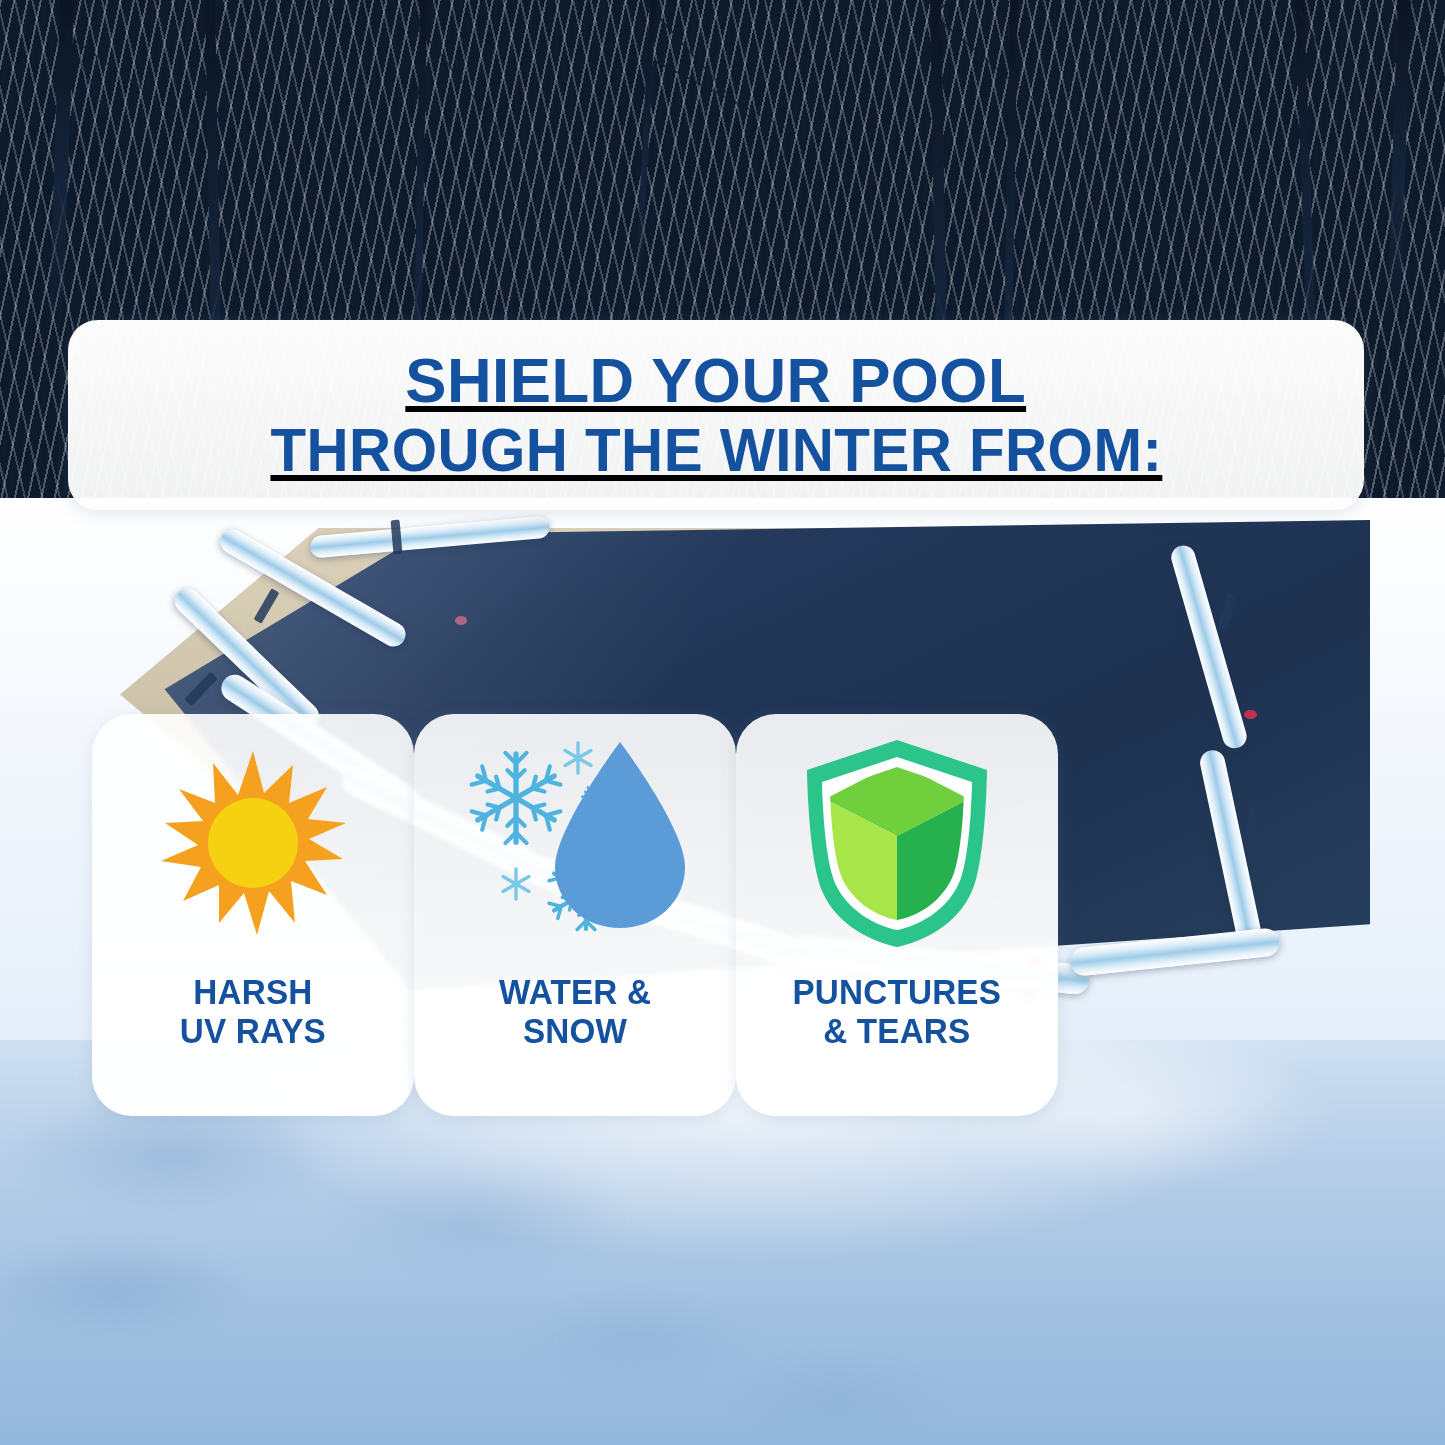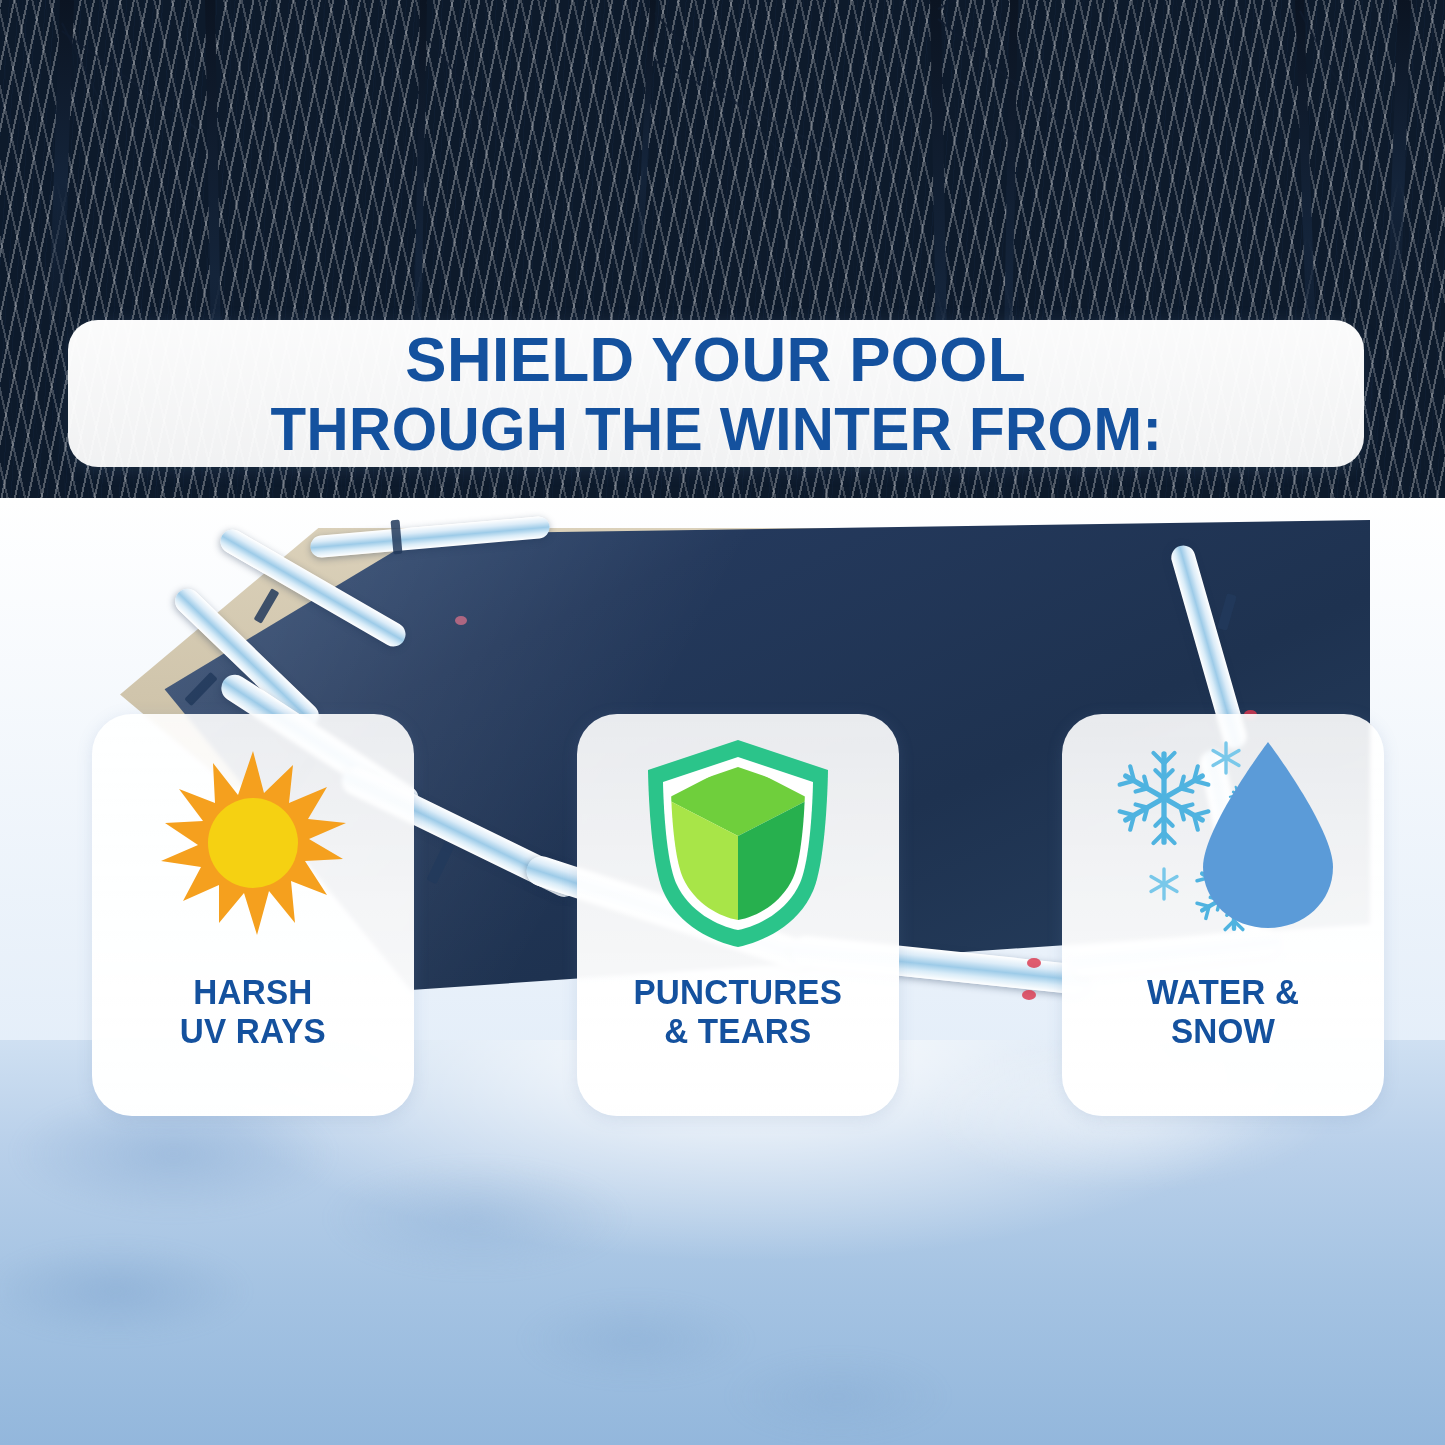--- a/index.html
+++ b/index.html
@@ -112,44 +112,45 @@
       radial-gradient(ellipse 210px 80px at 33% 44%, rgba(128,165,207,.30), rgba(128,165,207,0) 72%),
       radial-gradient(ellipse 160px 62px at 44% 74%, rgba(124,162,204,.28), rgba(124,162,204,0) 72%),
       radial-gradient(ellipse 150px 60px at 58% 88%, rgba(124,162,204,.22), rgba(124,162,204,0) 74%),
       radial-gradient(ellipse 300px 110px at 78% 18%, rgba(255,255,255,.45), rgba(255,255,255,0) 70%);
     filter:blur(7px);
   }
 
   
   .headline {
     position:absolute;
-    left:68px; top:320px; width:1296px; height:147px;
+    left:68px; top:320px; width:1296px; height:190px;
     background:linear-gradient(to bottom, rgba(255,255,255,.985), rgba(255,255,255,.94));
     border-radius:30px;
     display:flex; flex-direction:column;
     align-items:center; justify-content:center;
     box-shadow:0 3px 18px rgba(90,125,165,.20);
+    text-decoration:underline;
   }
   .headline-l1, .headline-l2 {
     color:#14519e;
     font-weight:bold;
     letter-spacing:.5px;
     line-height:1.0;
     white-space:nowrap;
     text-align:center;
     font-family:"Liberation Sans", sans-serif;
   }
   .headline-l1 { font-size:63px; transform:scaleX(.98); margin-bottom:7px; }
   .headline-l2 { font-size:62px; transform:scaleX(.94); }
 
   
   .cards {
     position:absolute;
     left:64px; top:714px; width:1320px; height:402px;
-    display:flex; justify-content:space-between;padding-left:28px;
+    display:flex; padding-left:28px;
   }
   .card {
     width:322px; height:402px;
     border-radius:40px;
     background:linear-gradient(to bottom, rgba(255,255,255,.90) 0%, rgba(255,255,255,.95) 46%, rgba(255,255,255,.99) 100%);
     display:flex; flex-direction:column;
     align-items:center;
     box-shadow:0 3px 16px rgba(98,133,176,.17);
     backdrop-filter:blur(2px);
   }
@@ -263,20 +264,91 @@
           </g>
         </svg>
       </div>
       <div class="card-label">HARSH
 UV RAYS</div>
     </div>
 
 
     <div class="card">
       <div class="card-icon">
+        <svg width="230" height="215" viewBox="0 0 230 215">
+          <defs>
+            <g id="flake" stroke="#4FB3E0" stroke-width="5.5" stroke-linecap="round" fill="none">
+              <g>
+                <line x1="0" y1="-46" x2="0" y2="46"></line>
+                <line x1="-39.8" y1="-23" x2="39.8" y2="23"></line>
+                <line x1="-39.8" y1="23" x2="39.8" y2="-23"></line>
+              </g>
+              <g stroke-width="4.4">
+
+                <g>
+                    <line x1="0" y1="-36" x2="-11" y2="-47"></line>
+                    <line x1="0" y1="-36" x2="11" y2="-47"></line>
+                   <line x1="0" y1="-20" x2="-9" y2="-29"></line>
+                    <line x1="0" y1="-20" x2="9" y2="-29"></line>
+                  </g>
+                <g transform="rotate(180)">
+                    <line x1="0" y1="-36" x2="-11" y2="-47"></line>
+                    <line x1="0" y1="-36" x2="11" y2="-47"></line>
+                   <line x1="0" y1="-20" x2="-9" y2="-29"></line>
+                    <line x1="0" y1="-20" x2="9" y2="-29"></line>
+                  </g>
+                <g transform="rotate(60)">
+                    <line x1="0" y1="-36" x2="-11" y2="-47"></line>
+                    <line x1="0" y1="-36" x2="11" y2="-47"></line>
+                   <line x1="0" y1="-20" x2="-9" y2="-29"></line>
+                    <line x1="0" y1="-20" x2="9" y2="-29"></line>
+                  </g>
+                <g transform="rotate(120)">
+                    <line x1="0" y1="-36" x2="-11" y2="-47"></line>
+                    <line x1="0" y1="-36" x2="11" y2="-47"></line>
+                   <line x1="0" y1="-20" x2="-9" y2="-29"></line>
+                    <line x1="0" y1="-20" x2="9" y2="-29"></line>
+                  </g>
+                <g transform="rotate(240)">
+                    <line x1="0" y1="-36" x2="-11" y2="-47"></line>
+                    <line x1="0" y1="-36" x2="11" y2="-47"></line>
+                   <line x1="0" y1="-20" x2="-9" y2="-29"></line>
+                    <line x1="0" y1="-20" x2="9" y2="-29"></line>
+                  </g>
+                <g transform="rotate(300)">
+                    <line x1="0" y1="-36" x2="-11" y2="-47"></line>
+                    <line x1="0" y1="-36" x2="11" y2="-47"></line>
+                   <line x1="0" y1="-20" x2="-9" y2="-29"></line>
+                    <line x1="0" y1="-20" x2="9" y2="-29"></line>
+                  </g>
+              </g>
+            </g>
+            <g id="miniflake" stroke="#79C8EA" stroke-width="3.4" stroke-linecap="round" fill="none">
+              <line x1="0" y1="-15" x2="0" y2="15"></line>
+              <line x1="-13" y1="-7.5" x2="13" y2="7.5"></line>
+              <line x1="-13" y1="7.5" x2="13" y2="-7.5"></line>
+            </g>
+          </defs>
+
+          <use href="#flake" x="0" y="0" transform="translate(56,62) scale(.96)"></use>
+          <use href="#flake" x="0" y="0" transform="translate(126,156) scale(.80)"></use>
+          <use href="#flake" x="0" y="0" transform="translate(146,68) scale(.52)"></use>
+          <use href="#miniflake" transform="translate(118,22)"></use>
+          <use href="#miniflake" transform="translate(56,148)"></use>
+
+          <path fill="#5B9BD8" d="M166,6 C166,6 231,92 231,131 C231,166 202,192 166,192
+                   C130,192 101,166 101,131 C101,92 166,6 166,6 Z" transform="translate(-6,0)"></path>
+        </svg>
+      </div>
+      <div class="card-label">WATER &amp;
+SNOW</div>
+    </div>
+
+    <div class="card">
+      <div class="card-icon">
         <svg width="200" height="215" viewBox="0 0 200 215">
 
           <path fill="#2BC48A" d="M100,4 L190,34 C190,34 189,122 175,155 C160,190 124,206 100,211
                    C76,206 40,190 25,155 C11,122 10,34 10,34 Z"></path>
 
           <path fill="#FFFFFF" d="M100,21 L175,46 C175,46 174,119 162,147 C149,176 120,190 100,194
                    C80,190 51,176 38,147 C26,119 25,46 25,46 Z"></path>
 
           <clipPath id="shieldClip">
             <path d="M100,31 L167,54 C167,54 166,117 155,142 C143,168 118,181 100,184
@@ -286,85 +358,14 @@
             <path fill="#6FCF3C" d="M100,26 L172,63 L100,100 L28,63 Z"></path>
             <path fill="#A8E548" d="M28,63 L100,100 L100,196 L28,158 Z"></path>
             <path fill="#27B04E" d="M172,63 L100,100 L100,196 L172,158 Z"></path>
           </g>
         </svg>
       </div>
       <div class="card-label">PUNCTURES
 &amp; TEARS</div>
     </div>
 
-    <div class="card">
-      <div class="card-icon">
-        <svg width="230" height="215" viewBox="0 0 230 215">
-          <defs>
-            <g id="flake" stroke="#4FB3E0" stroke-width="5.5" stroke-linecap="round" fill="none">
-              <g>
-                <line x1="0" y1="-46" x2="0" y2="46"></line>
-                <line x1="-39.8" y1="-23" x2="39.8" y2="23"></line>
-                <line x1="-39.8" y1="23" x2="39.8" y2="-23"></line>
-              </g>
-              <g stroke-width="4.4">
-
-                <g>
-                    <line x1="0" y1="-36" x2="-11" y2="-47"></line>
-                    <line x1="0" y1="-36" x2="11" y2="-47"></line>
-                   <line x1="0" y1="-20" x2="-9" y2="-29"></line>
-                    <line x1="0" y1="-20" x2="9" y2="-29"></line>
-                  </g>
-                <g transform="rotate(180)">
-                    <line x1="0" y1="-36" x2="-11" y2="-47"></line>
-                    <line x1="0" y1="-36" x2="11" y2="-47"></line>
-                   <line x1="0" y1="-20" x2="-9" y2="-29"></line>
-                    <line x1="0" y1="-20" x2="9" y2="-29"></line>
-                  </g>
-                <g transform="rotate(60)">
-                    <line x1="0" y1="-36" x2="-11" y2="-47"></line>
-                    <line x1="0" y1="-36" x2="11" y2="-47"></line>
-                   <line x1="0" y1="-20" x2="-9" y2="-29"></line>
-                    <line x1="0" y1="-20" x2="9" y2="-29"></line>
-                  </g>
-                <g transform="rotate(120)">
-                    <line x1="0" y1="-36" x2="-11" y2="-47"></line>
-                    <line x1="0" y1="-36" x2="11" y2="-47"></line>
-                   <line x1="0" y1="-20" x2="-9" y2="-29"></line>
-                    <line x1="0" y1="-20" x2="9" y2="-29"></line>
-                  </g>
-                <g transform="rotate(240)">
-                    <line x1="0" y1="-36" x2="-11" y2="-47"></line>
-                    <line x1="0" y1="-36" x2="11" y2="-47"></line>
-                   <line x1="0" y1="-20" x2="-9" y2="-29"></line>
-                    <line x1="0" y1="-20" x2="9" y2="-29"></line>
-                  </g>
-                <g transform="rotate(300)">
-                    <line x1="0" y1="-36" x2="-11" y2="-47"></line>
-                    <line x1="0" y1="-36" x2="11" y2="-47"></line>
-                   <line x1="0" y1="-20" x2="-9" y2="-29"></line>
-                    <line x1="0" y1="-20" x2="9" y2="-29"></line>
-                  </g>
-              </g>
-            </g>
-            <g id="miniflake" stroke="#79C8EA" stroke-width="3.4" stroke-linecap="round" fill="none">
-              <line x1="0" y1="-15" x2="0" y2="15"></line>
-              <line x1="-13" y1="-7.5" x2="13" y2="7.5"></line>
-              <line x1="-13" y1="7.5" x2="13" y2="-7.5"></line>
-            </g>
-          </defs>
-
-          <use href="#flake" x="0" y="0" transform="translate(56,62) scale(.96)"></use>
-          <use href="#flake" x="0" y="0" transform="translate(126,156) scale(.80)"></use>
-          <use href="#flake" x="0" y="0" transform="translate(146,68) scale(.52)"></use>
-          <use href="#miniflake" transform="translate(118,22)"></use>
-          <use href="#miniflake" transform="translate(56,148)"></use>
-
-          <path fill="#5B9BD8" d="M166,6 C166,6 231,92 231,131 C231,166 202,192 166,192
-                   C130,192 101,166 101,131 C101,92 166,6 166,6 Z" transform="translate(-6,0)"></path>
-        </svg>
-      </div>
-      <div class="card-label">WATER &amp;
-SNOW</div>
-    </div>
-
   </div>
 </div>
 
 </body></html>

